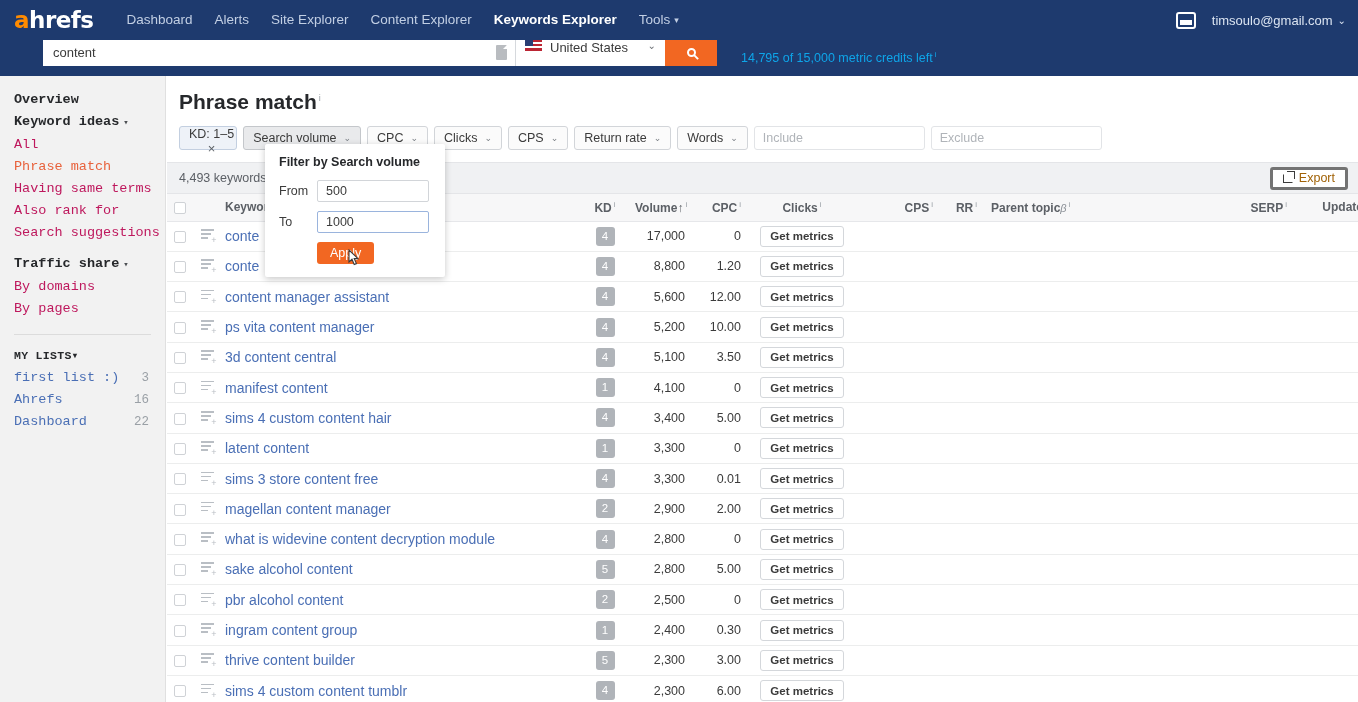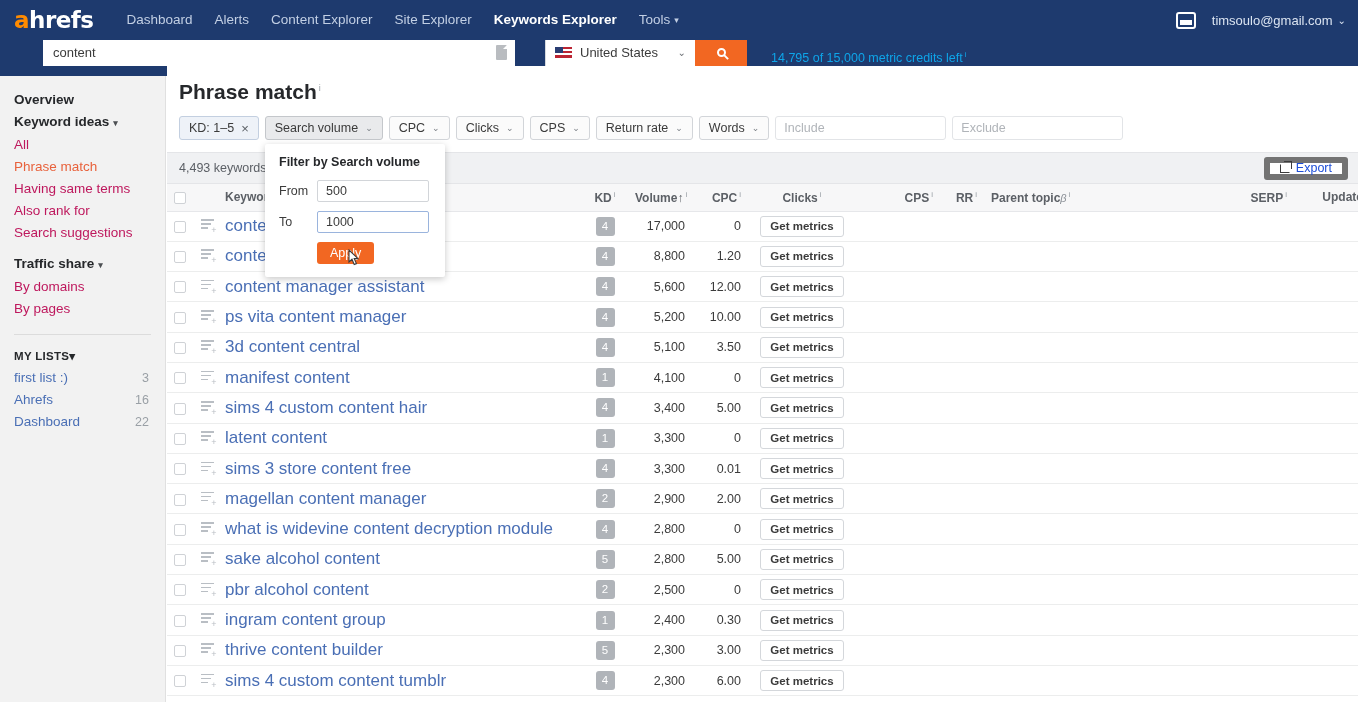--- a/index.html
+++ b/index.html
@@ -68,22 +68,22 @@
     width: 11px; height: 15px; background: #b9bcc0;
     border-radius: 1px;
   }
   .doc-icon::before {
     content: ""; position: absolute; right: 0; top: 0;
     border-left: 4px solid transparent; border-bottom: 4px solid #ffffff;
   }
   .country-select {
     width: 150px; height: 26px; background: #ffffff;
     border-left: 1px solid #d6d9dd;
-    display: flex; align-items: center; gap: 8px;
-    padding: 0 9px; cursor: pointer; margin-left: 30px;
+    display: flex; gap: 8px;
+    padding: 0 9px; cursor: pointer;
   }
   .flag {
     width: 17px; height: 11px; position: relative;
     background: linear-gradient(#bb2533 0 18%, #ffffff 18% 36%, #bb2533 36% 54%, #ffffff 54% 72%, #bb2533 72% 100%);
   }
   .flag::before {
     content: ""; position: absolute; left: 0; top: 0;
     width: 8px; height: 6px; background: #2a3d73;
   }
   .country-name { font-size: 13px; color: #3b3b3b; flex: 1; }
@@ -107,20 +107,21 @@
   }
   .credits sup { font-size: 8px; margin-left: 2px; }
 
   
   .sidebar {
     position: absolute; top: 76px; left: 0;
     width: 166px; height: 626px;
     background: #f2f2f2;
     border-right: 1px solid #e0e0e0;
     padding-top: 13px;
+    font-family: Liberation Mono, monospace;
   }
   .sb-item {
     font-size: 13.5px; line-height: 22px;
     padding-left: 14px; color: #be185d; cursor: pointer;
     white-space: nowrap;
   }
   .sb-item.head { color: #26282b; font-weight: bold; }
   .sb-item.active { color: #e8623c; }
   .sb-item .caret { font-size: 9px; margin-left: 4px; color: #4c4f53; }
   .sb-gap { height: 9px; }
@@ -135,21 +136,21 @@
   .sb-list-row {
     display: flex; padding: 0 16px 0 14px;
     line-height: 22px; font-size: 13.5px;
     color: #4a6fb5; cursor: pointer;
   }
   .sb-list-row .name { flex: 1; }
   .sb-list-row .count { color: #9aa0a6; font-size: 12.5px; }
 
   
   .main {
-    position: absolute; top: 66px; left: 167px;
+    position: absolute; top: 76px; left: 167px;
     width: 1191px; height: 626px; background: #ffffff;
   }
   .page-title {
     font-size: 21px; font-weight: bold; color: #26282b;
     margin: 14px 0 0 12px;
   }
   .page-title sup { font-size: 9px; font-weight: normal; color: #9aa0a6; margin-left: 2px; }
 
   .filterbar {
     display: flex; align-items: center; gap: 6px;
@@ -158,44 +159,45 @@
   .chip {
     height: 24px; border: 1px solid #d2d5d9; border-radius: 3px;
     background: #fbfbfb; display: flex; align-items: center;
     padding: 0 9px; font-size: 12.5px; color: #3b3b3b;
     cursor: pointer; white-space: nowrap;
   }
   .chip .caret { font-size: 9px; margin-left: 7px; color: #7a7f85; }
   .chip.kd {
     background: #eef2f8; border-color: #c3cfe0;
     padding-right: 2px;
+    flex-direction: column;
   }
   .chip-x {
     padding: 0 7px; color: #5a5f65; font-size: 13px; cursor: pointer;
   }
   .chip.active-open { background: #e9eaec; border-color: #c4c7cb; }
   .textfield {
     height: 24px; border: 1px solid #e2e4e7; border-radius: 3px;
     background: #ffffff; width: 171px; font-size: 12.5px;
     padding: 0 8px; color: #404040; outline: none;
     font-family: "Liberation Sans", sans-serif;
   }
   .textfield::placeholder { color: #b0b4b9; }
 
   .subbar {
     margin-top: 12px; height: 32px; background: #f0f1f3;
     border-top: 1px solid #e4e5e8; border-bottom: 1px solid #e4e5e8;
     display: flex; align-items: center; padding: 0 10px 0 12px;
   }
   .kw-count { font-size: 12.5px; color: #5c6066; }
   .export-btn {
-    margin-left: auto; height: 23px; border: 6px solid #737373;
+    margin-left: auto; height: 23px; border: 3px solid #737373;
     border-radius: 3px; background: #ffffff;
     display: flex; align-items: center; gap: 6px;
-    padding: 0 10px; font-size: 12.5px; color: #1d4ed8; cursor: pointer;
+    padding: 0 10px; font-size: 12.5px; color: #a16207; cursor: pointer;
   }
   .export-ico {
     width: 10px; height: 9px; border: 1.5px solid #3b3b3b;
     border-top-color: transparent; border-right-color: transparent;
     position: relative;
   }
   .export-ico::after {
     content: ""; position: absolute; right: -3px; top: -4px;
     width: 7px; height: 7px; border-top: 1.5px solid #3b3b3b;
     border-right: 1.5px solid #3b3b3b;
@@ -227,21 +229,21 @@
   tbody td {
     height: 30.3px; font-size: 12.5px; color: #3b3b3b;
     border-bottom: 1px solid #eceded; padding: 0 6px;
     text-align: right; vertical-align: middle;
   }
   td.c-check { text-align: center; padding: 0; }
   td.c-addico { padding: 0; text-align: center; }
   td.c-kw { text-align: left; padding-left: 4px; }
   td.c-kd { text-align: center; }
   td.c-clicks { text-align: center; }
-  .kw-link { color: #4a6fb5; cursor: pointer; font-size: 17px; }
+  .kw-link { color: #4a6fb5; cursor: pointer; font-size: 14px; }
   .ckbox {
     width: 12px; height: 12px; border: 1px solid #cfd2d6;
     border-radius: 2px; background: #ffffff;
     display: inline-block; vertical-align: middle; cursor: pointer;
   }
   .addlist {
     display: inline-block; width: 13px; height: 11px;
     position: relative; cursor: pointer;
   }
   .addlist i {
@@ -297,22 +299,22 @@
     width: 13px; height: 17px; pointer-events: none;
   }
 </style>
 </head>
 <body>
 
 <div class="topnav">
   <div class="logo"><span class="a">a</span>hrefs</div>
   <div class="navlink"><span>Dashboard</span></div>
   <div class="navlink"><span>Alerts</span></div>
+  <div class="navlink"><span>Site Explorer</span></div>
   <div class="navlink"><span>Content Explorer</span></div>
-  <div class="navlink"><span>Site Explorer</span></div>
   <div class="navlink active"><span>Keywords Explorer</span></div>
   <div class="navlink"><span>Tools</span><span class="caret">▾</span></div>
   <div class="nav-right">
     <div class="inbox-icon"></div>
     <div style="display:flex;align-items:center;">
       <span class="user-email">timsoulo@gmail.com</span>
       <span class="user-caret">⌄</span>
     </div>
   </div>
 </div>

